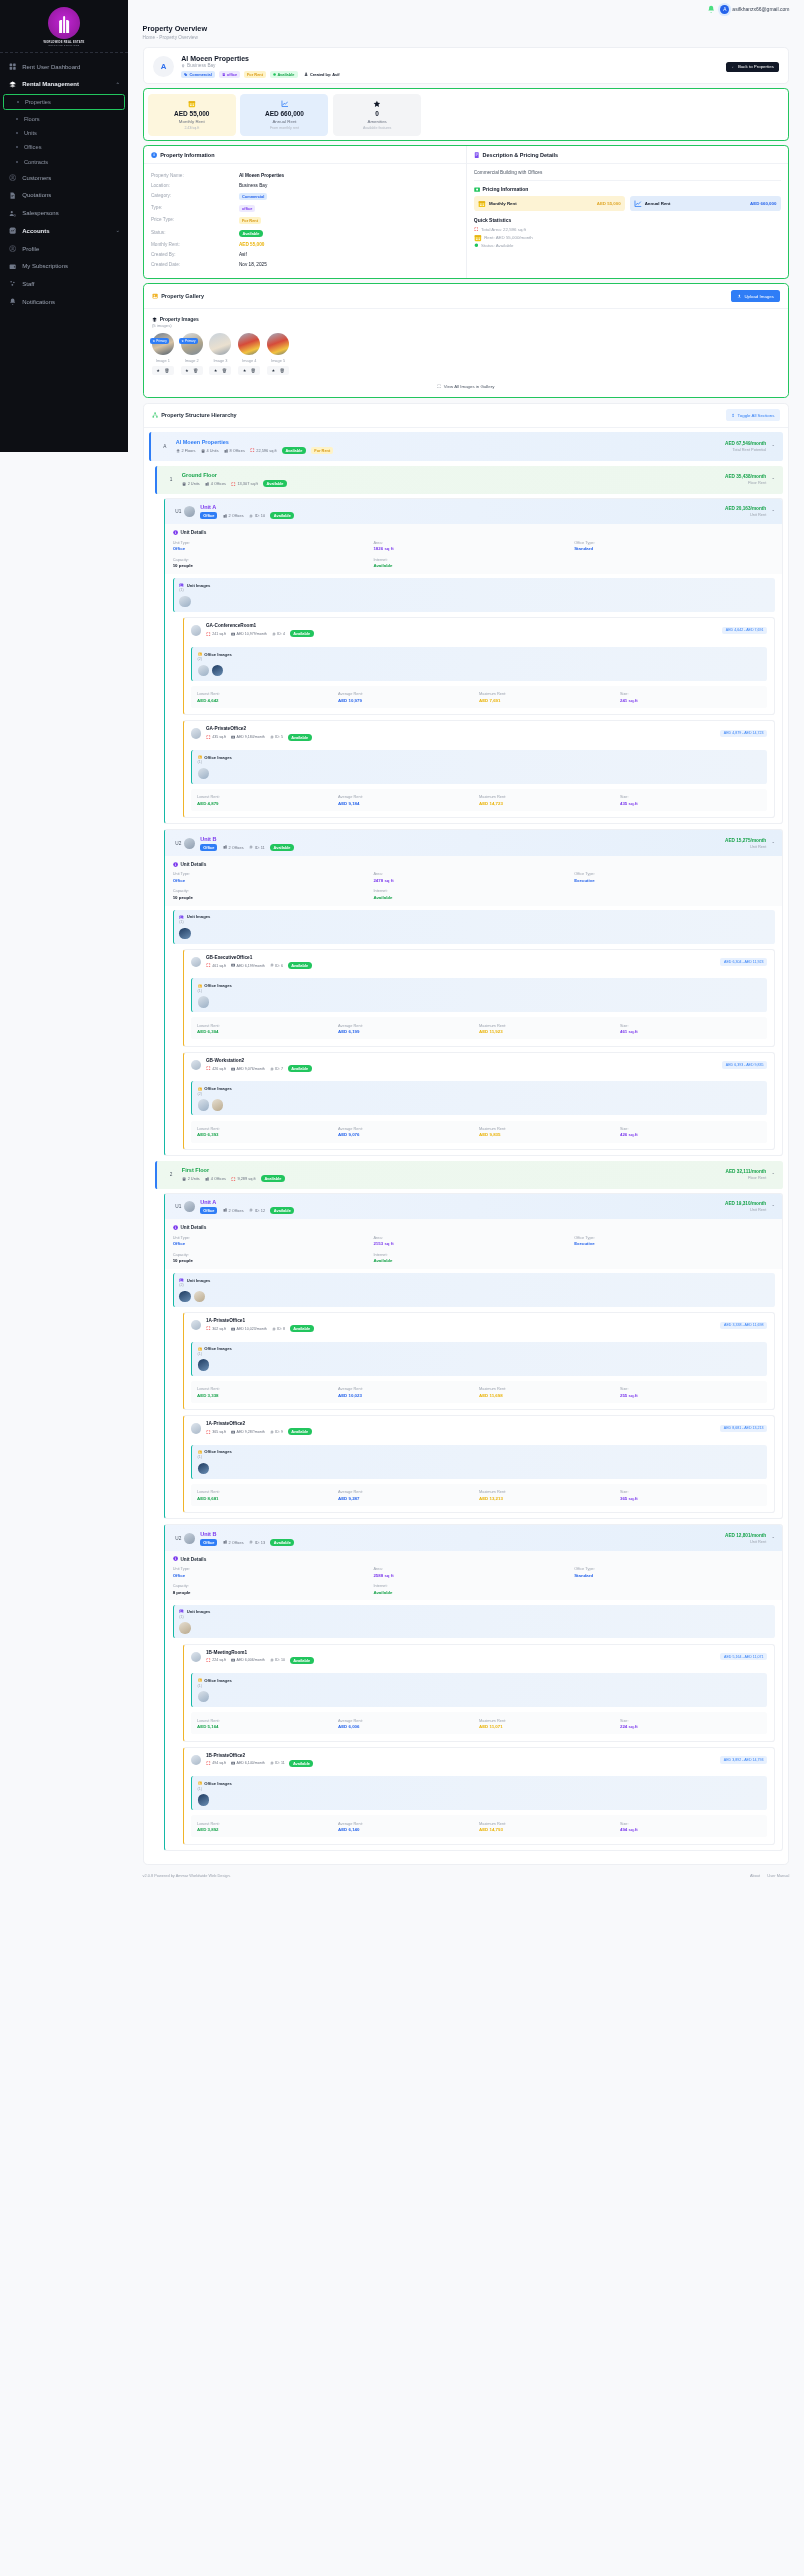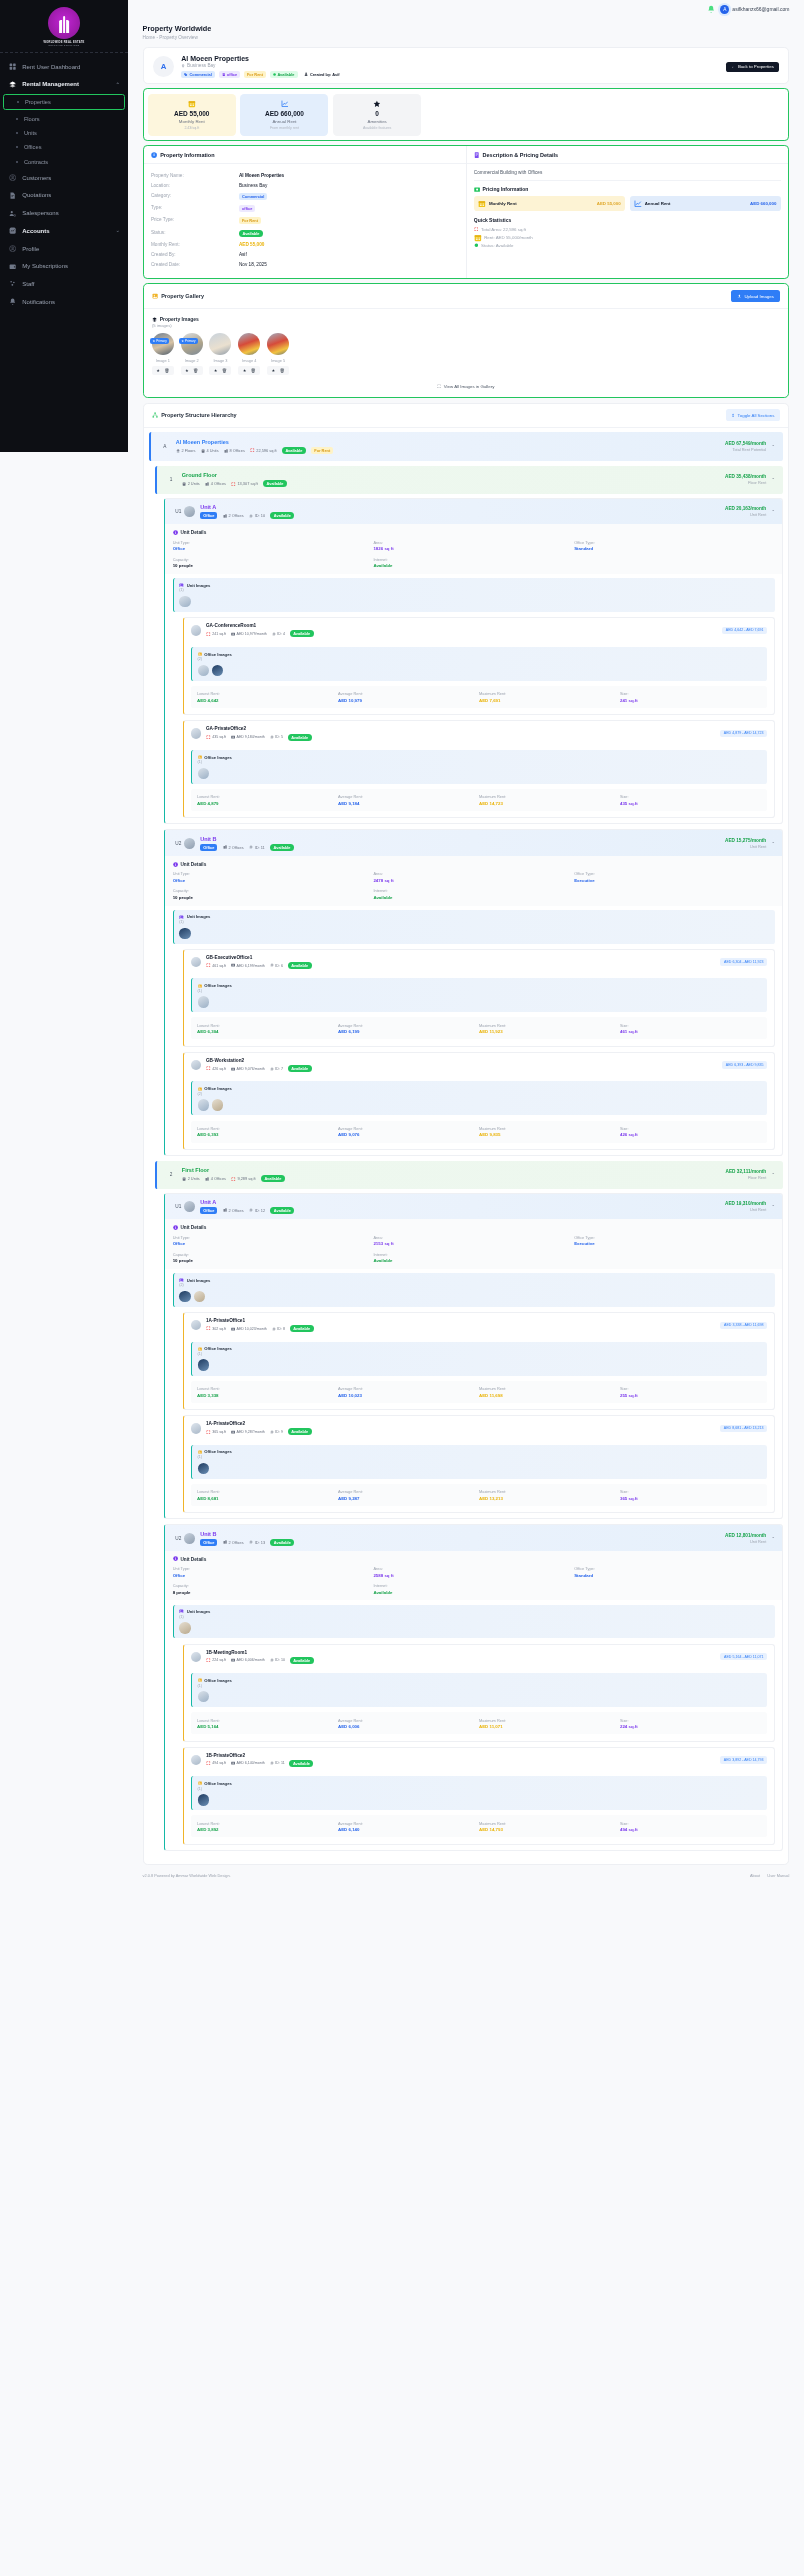--- a/index.html
+++ b/index.html
@@ -364,21 +364,21 @@
             <path d="M12 2a6 6 0 0 0-6 6v4l-2 3v1h16v-1l-2-3V8a6 6 0 0 0-6-6zm0 20a2.5 2.5 0 0 0 2.45-2h-4.9A2.5 2.5 0 0 0 12 22z"></path>
           </svg>
       </span>
       <div class="user-chip">
         <span class="user-av">A</span>
         <span class="user-mail">asifkhanzx66@gmail.com</span>
       </div>
     </div>
 
     <div class="page-head">
-      <div class="page-title">Property Worldwide</div>
+      <div class="page-title">Property Overview</div>
       <div class="crumbs">Home  -  Property Overview</div>
     </div>
 
     <div class="card">
       <div class="hero">
         <div class="hero-row">
           <div class="hero-av">A</div>
           <div>
             <div class="hero-name">Al Moeen Properties</div>
             <div class="hero-loc">

